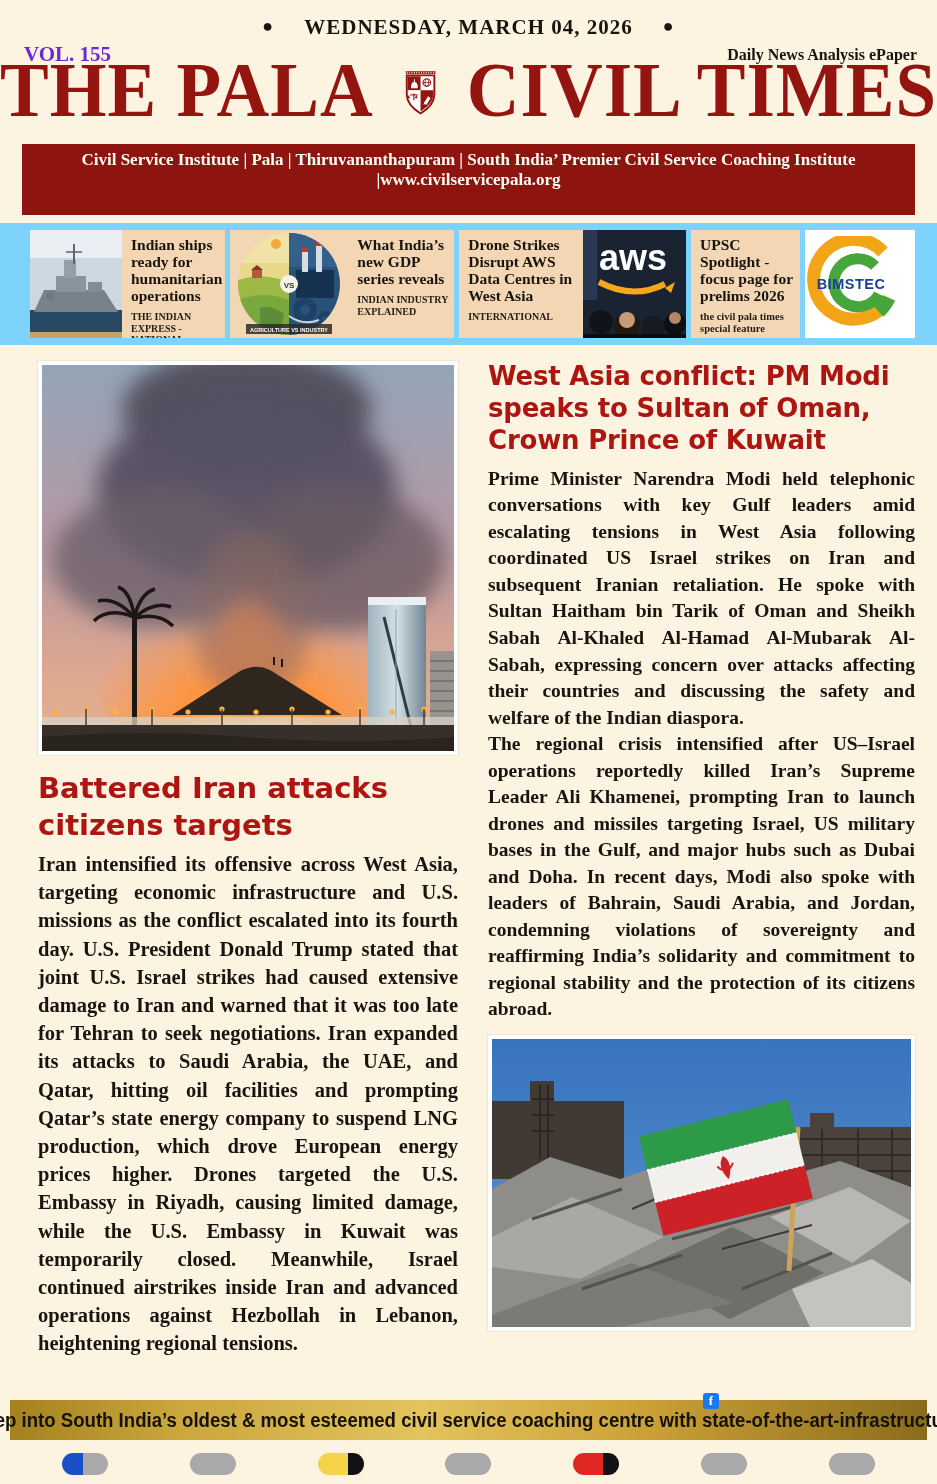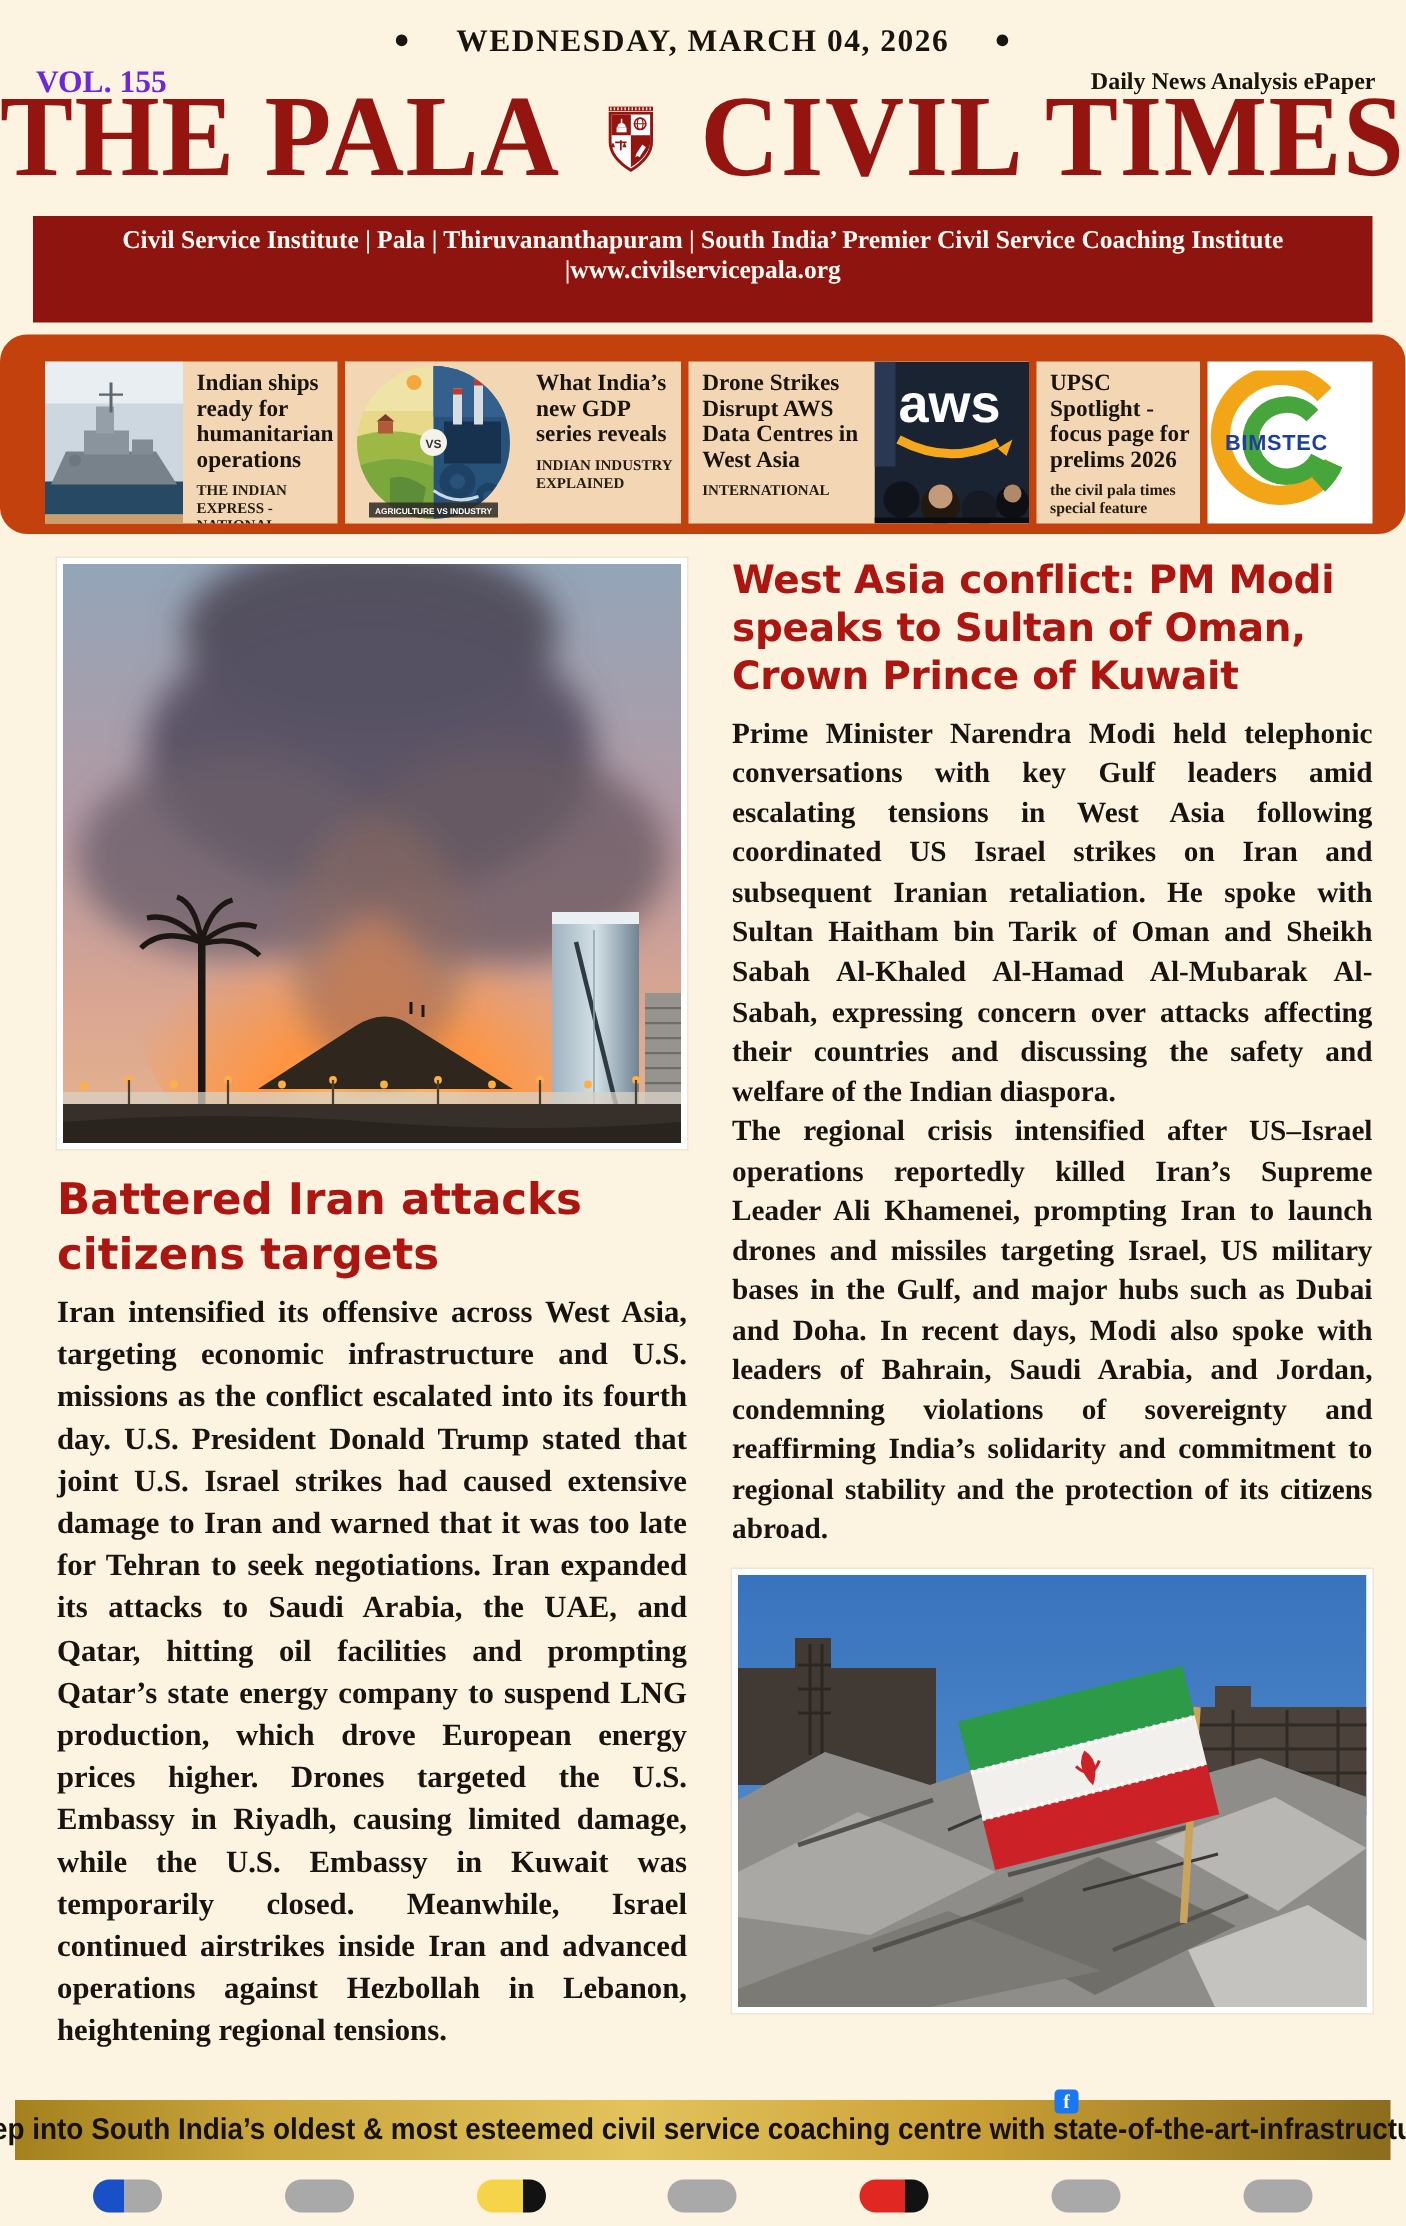--- a/index.html
+++ b/index.html
@@ -11,21 +11,21 @@
   
   .dateline{padding-top:15px;text-align:center;font-weight:bold;font-size:21px;letter-spacing:1px;color:#1a140f;}
   .dateline .bullet{display:inline-block;margin:0 30px;transform:translateY(-2px);font-size:18px;}
   .vol{position:absolute;top:42px;left:24px;font-weight:bold;font-size:21px;color:#6d28d9;}
   .epaper{position:absolute;top:46px;right:20px;font-weight:bold;font-size:16px;color:#1a140f;}
   .masthead{display:flex;justify-content:center;align-items:center;gap:28px;margin-top:2px;height:96px;color:#941410;}
   .mast-text{font-size:73px;font-weight:bold;line-height:1;letter-spacing:1px;transform:scaleY(1.06);white-space:nowrap;}
   .crest{width:78px;height:94px;margin-top:6px;}
   .tagbar{margin:6px 22px 0;background:#8e1410;color:#fffdf6;text-align:center;font-weight:bold;font-size:17px;padding:6px 4px 25px;}
   
-  .strip{margin-top:8px;background:#c2410c;padding:18px 22px 7px 30px;display:flex;gap:5px;border-radius:18px;}
+  .strip{margin-top:8px;background:#7dd3fc;padding:7px 22px 7px 30px;display:flex;gap:5px;}
   .t-card{background:#f3d6b3;height:108px;display:flex;overflow:hidden;}
   .t-card.white{background:#ffffff;align-items:center;justify-content:flex-start;}
   .t-img{flex:none;height:108px;}
   .t-txt{padding:6px 6px 0 9px;}
   .t-head{font-weight:bold;font-size:15.5px;line-height:1.1;color:#1a140f;}
   .t-src{font-weight:bold;font-size:10px;line-height:1.15;margin-top:7px;color:#241c14;}
   
   .main{display:flex;gap:30px;padding:16px 22px 0 38px;}
   .col-left{width:420px;flex:none;}
   .col-right{width:427px;flex:none;}

